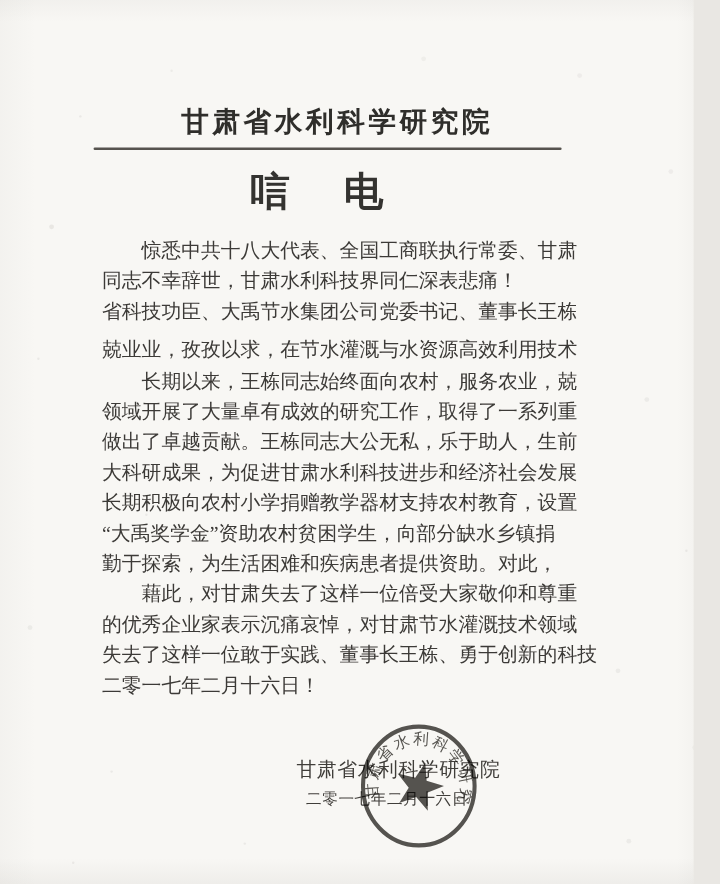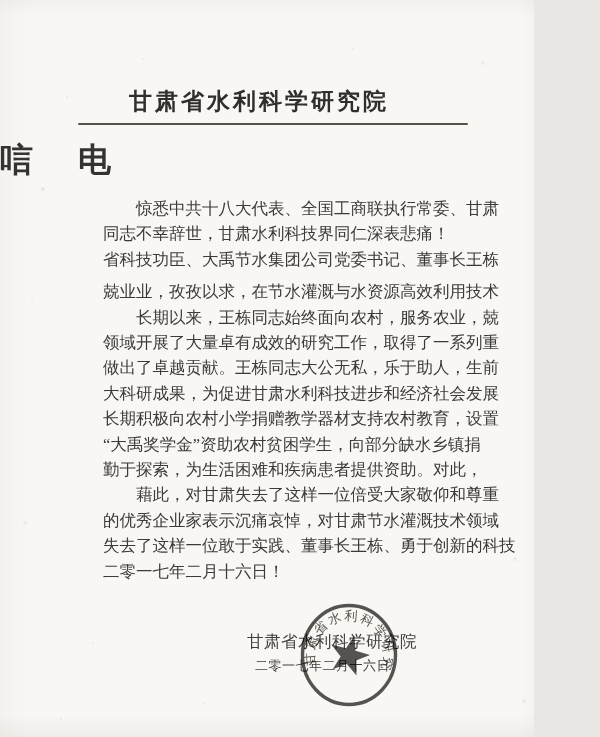--- a/index.html
+++ b/index.html
@@ -9,20 +9,21 @@
     margin:0;
     background:
       linear-gradient(180deg, rgba(120,115,108,0.05), rgba(0,0,0,0) 18px),
       linear-gradient(0deg, rgba(110,105,98,0.07), rgba(0,0,0,0) 22px),
       linear-gradient(90deg, rgba(120,115,108,0.04), rgba(0,0,0,0) 30px),
       linear-gradient(270deg, rgba(120,115,108,0.03), rgba(0,0,0,0) 14px),
       #f8f7f4;
     overflow:hidden;
     font-family:"Liberation Serif", serif;
     color:#3c3a37;
+    padding-left:44px;
   }
   .noise{position:absolute;inset:0;pointer-events:none;}
   .noise i{
     position:absolute;left:0;top:0;width:2px;height:2px;border-radius:50%;
     background:transparent;
     box-shadow:
       42px 188px 0 1px rgba(140,135,128,0.14),
       66px 96px 0 0 rgba(140,135,128,0.12),
       538px 332px 0 1px rgba(140,135,128,0.10),
       121px 428px 0 0 rgba(140,135,128,0.12),
@@ -46,26 +47,27 @@
     text-align:center;
     font-family:"Liberation Sans", sans-serif;
     font-weight:700;font-size:23px;letter-spacing:3px;color:#2f2e2b;
   }
   .rule{
     position:absolute;top:123px;left:78px;width:390px;height:2px;
     background:#56534e;border-radius:1px;
   }
   .doc-title{
     position:absolute;top:138px;left:0;right:44px;
+    text-align:center;
     font-family:Liberation Sans, sans-serif;
     font-weight:700;font-size:33px;letter-spacing:6px;color:#343330;
   }
   .body-text{
     position:absolute;left:85px;top:196px;width:400px;
-    font-size:16.5px;line-height:25.4px;color:#3c3a37;margin-left:18px;
+    font-size:16.5px;line-height:25.4px;color:#3c3a37;
   }
   .body-text p{margin:0;}
   .body-text p.gap{margin-bottom:7px;}
   .line{white-space:nowrap;}
   .indent{padding-left:33px;}
   .sig-org{
     position:absolute;top:631px;left:247px;
     font-size:16.5px;letter-spacing:0.5px;color:#403e3a;white-space:nowrap;
   }
   .sig-date{

